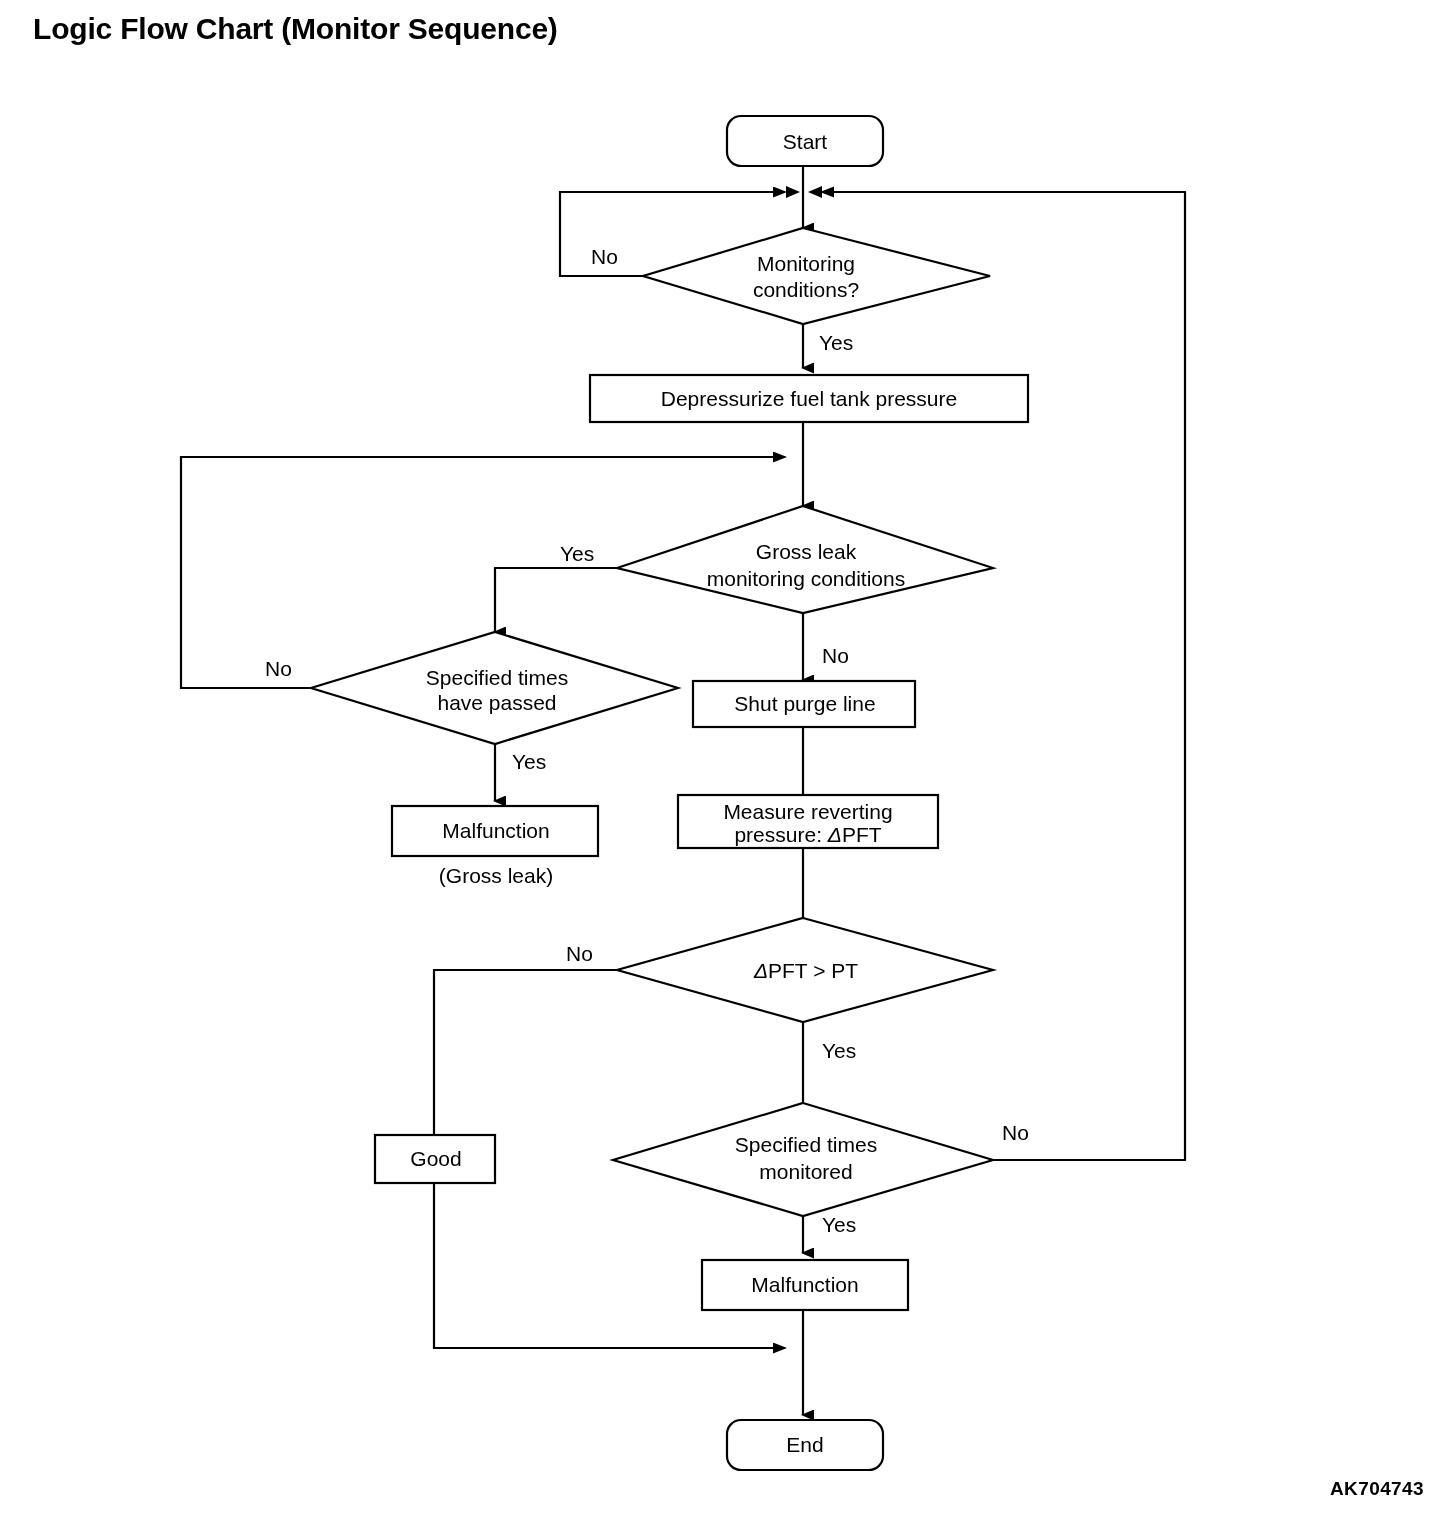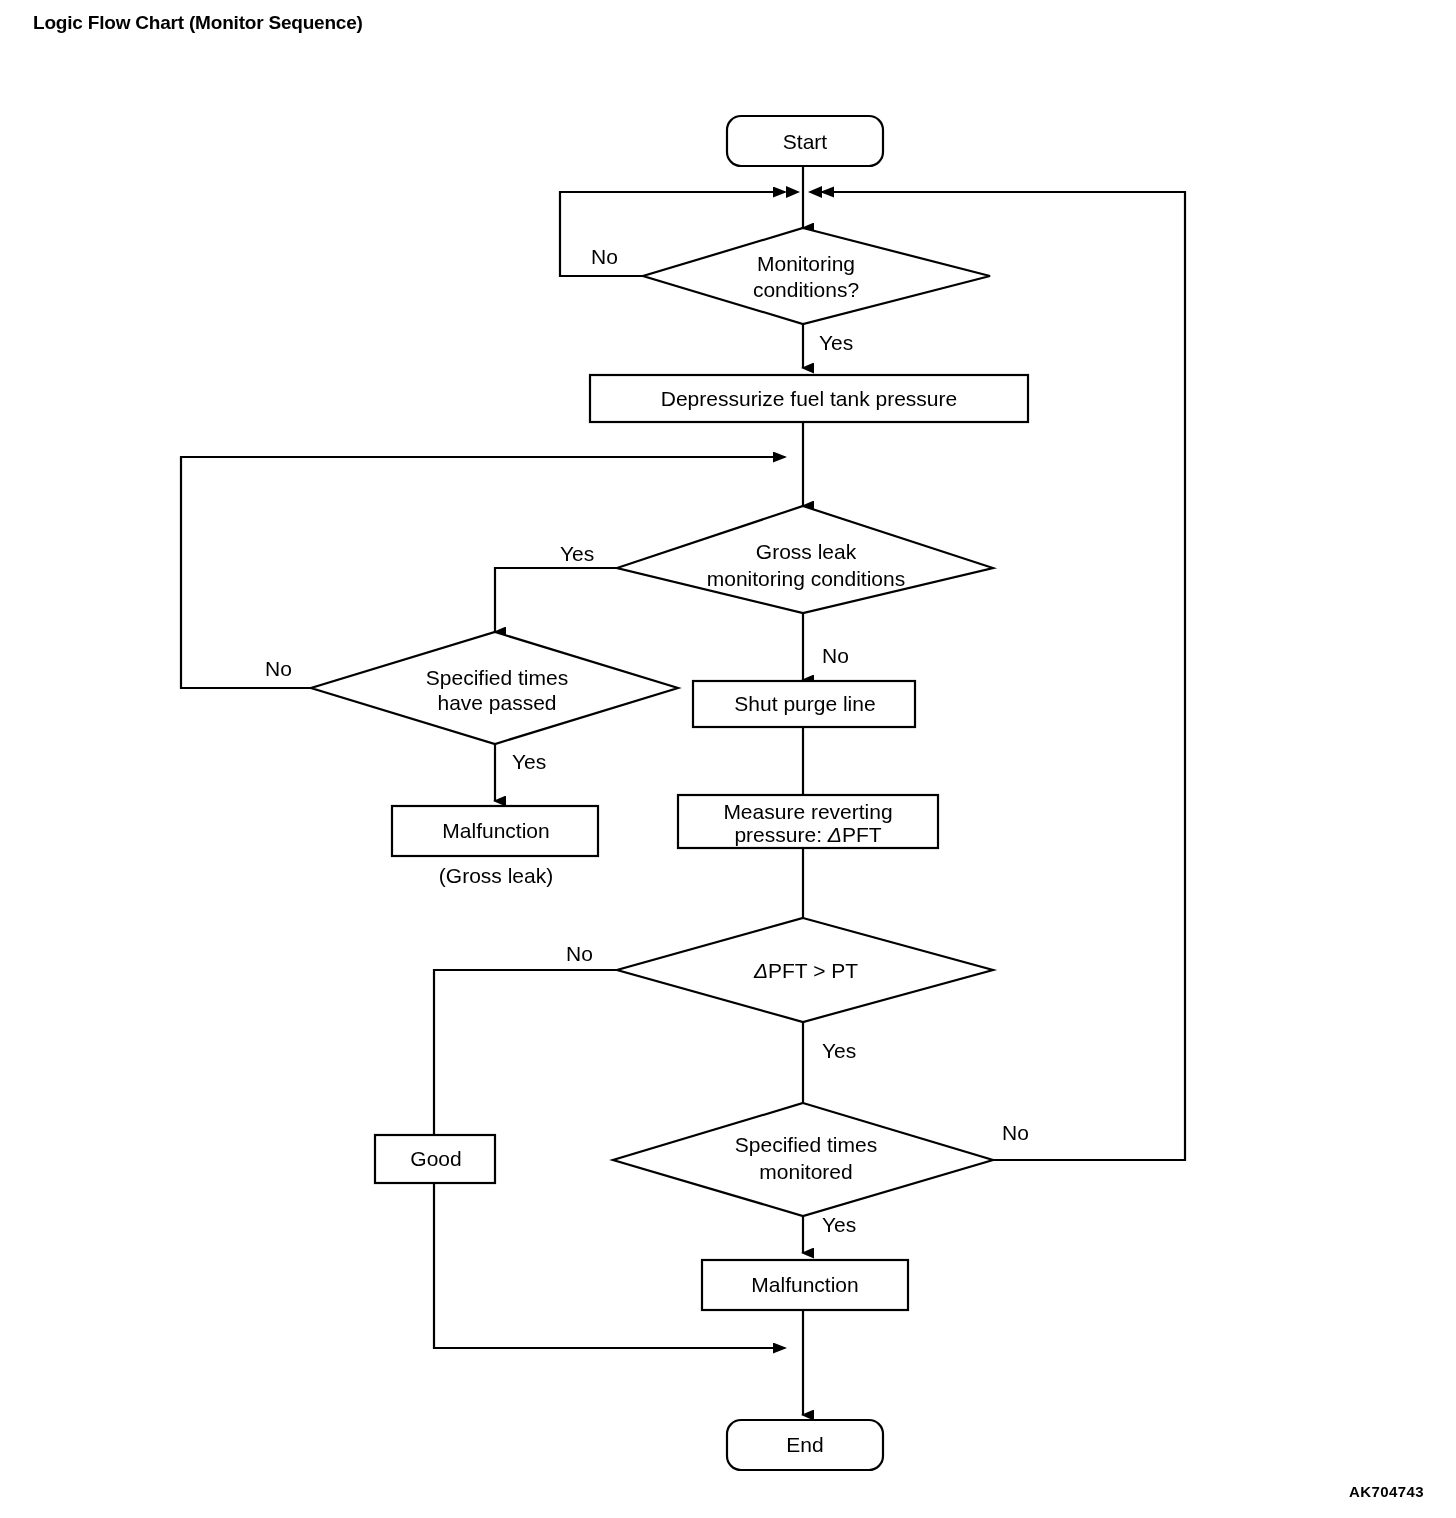--- a/index.html
+++ b/index.html
@@ -12,21 +12,21 @@
     height: 1518px;
     font-family: "Liberation Sans", sans-serif;
     color: #000000;
     position: relative;
     overflow: hidden;
   }
   #page-title {
     position: absolute;
     left: 33px;
     top: 12px;
-    font-size: 19px;
+    font-size: 30px;
     font-weight: bold;
     letter-spacing: -0.2px;
     white-space: nowrap;
   }
   #flow-svg {
     position: absolute;
     left: 0;
     top: 0;
     width: 1456px;
     height: 1518px;
@@ -65,21 +65,21 @@
     text-anchor: middle;
     dominant-baseline: middle;
   }
   .delta {
     font-style: italic;
   }
   #doc-code {
     position: absolute;
     right: 32px;
     bottom: 18px;
-    font-size: 15px;
+    font-size: 19px;
     font-weight: bold;
     letter-spacing: 0.4px;
   }
 </style>
 </head>
 <body>
 
 <div id="page-title">Logic Flow Chart (Monitor Sequence)</div>
 
 <svg id="flow-svg" viewBox="0 0 1456 1518">

